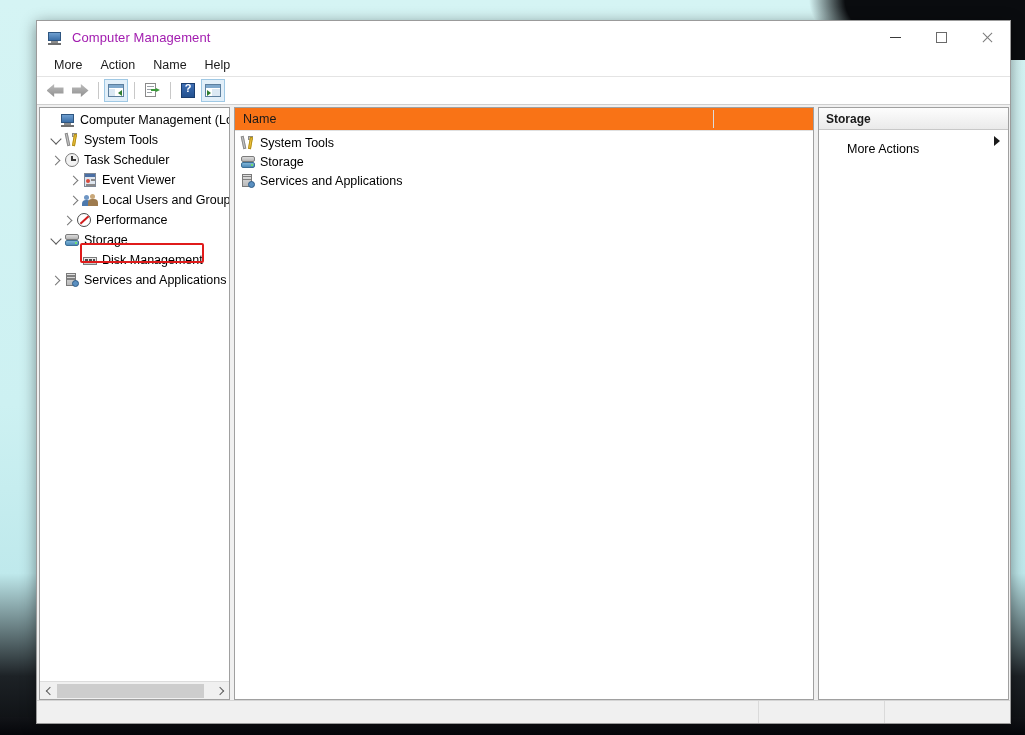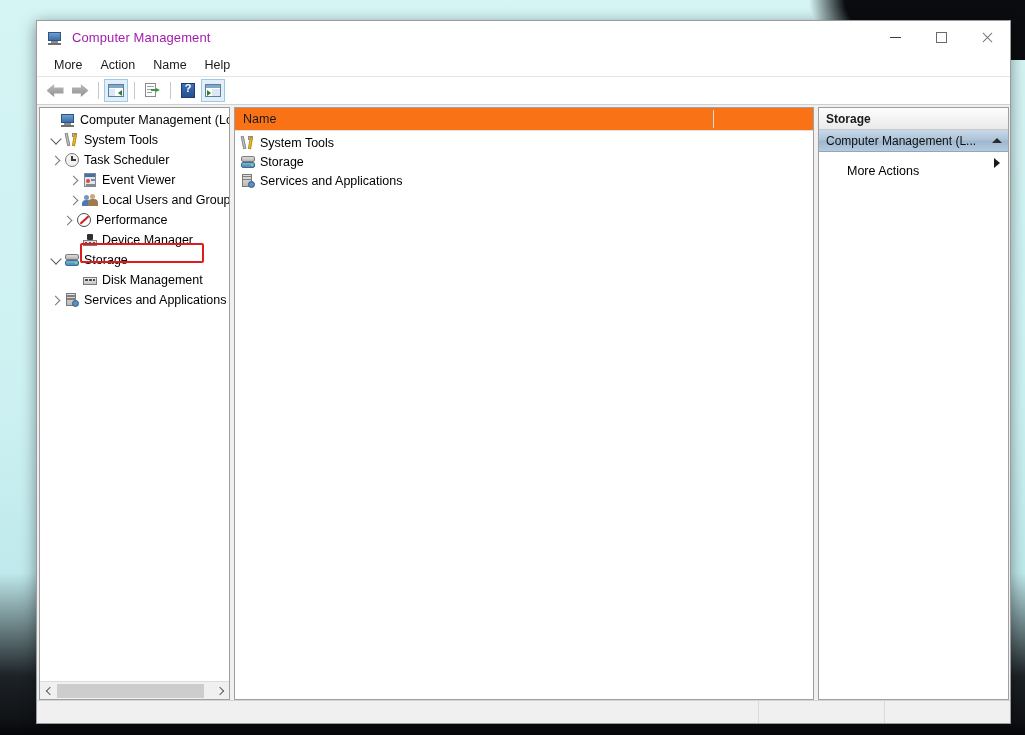--- a/index.html
+++ b/index.html
@@ -610,31 +610,20 @@
           <div class="twisty">
               <div class="tw-collapsed"></div>
             </div>
           <div class="tree-icon">
             <div class="ic perf-c"></div>
               <div class="ic perf-s"></div>
           </div>
           <div class="tree-label">Performance</div>
         </div>
 
-        <div class="tree-row" style="padding-left:26px">
-          <div class="twisty"></div>
-          <div class="tree-icon">
-            <div class="ic dev-chip"></div>
-              <div class="ic dev-base"></div>
-            <div class="ic dev-p1"></div>
-              <div class="ic dev-p2"></div>
-              <div class="ic dev-p3"></div>
-          </div>
-          <div class="tree-label">Device Manager</div>
-        </div>
 
         <div class="tree-row" style="padding-left:8px">
           <div class="twisty">
               <div class="tw-expanded"></div>
             </div>
           <div class="tree-icon">
             <div class="ic stg-top"></div>
               <div class="ic stg-bot"></div>
               <div class="ic stg-led"></div>
           </div>
@@ -713,24 +702,20 @@
           </div>
           <div>Services and Applications</div>
         </div>
       </div>
     </div>
 
     <div class="splitter"></div>
 
     <div id="actions-pane">
       <div id="actions-title">Storage</div>
-      <div id="actions-group">
-        <div id="actions-group-label">Computer Management (L...</div>
-        <div class="tri-up"></div>
-      </div>
       <div class="action-row">
         <div class="action-label">More Actions</div>
         <div class="tri-right"></div>
       </div>
     </div>
   </div>
 
   <div id="statusbar">
     <div id="status-main"></div>
     <div class="status-cell"></div>

